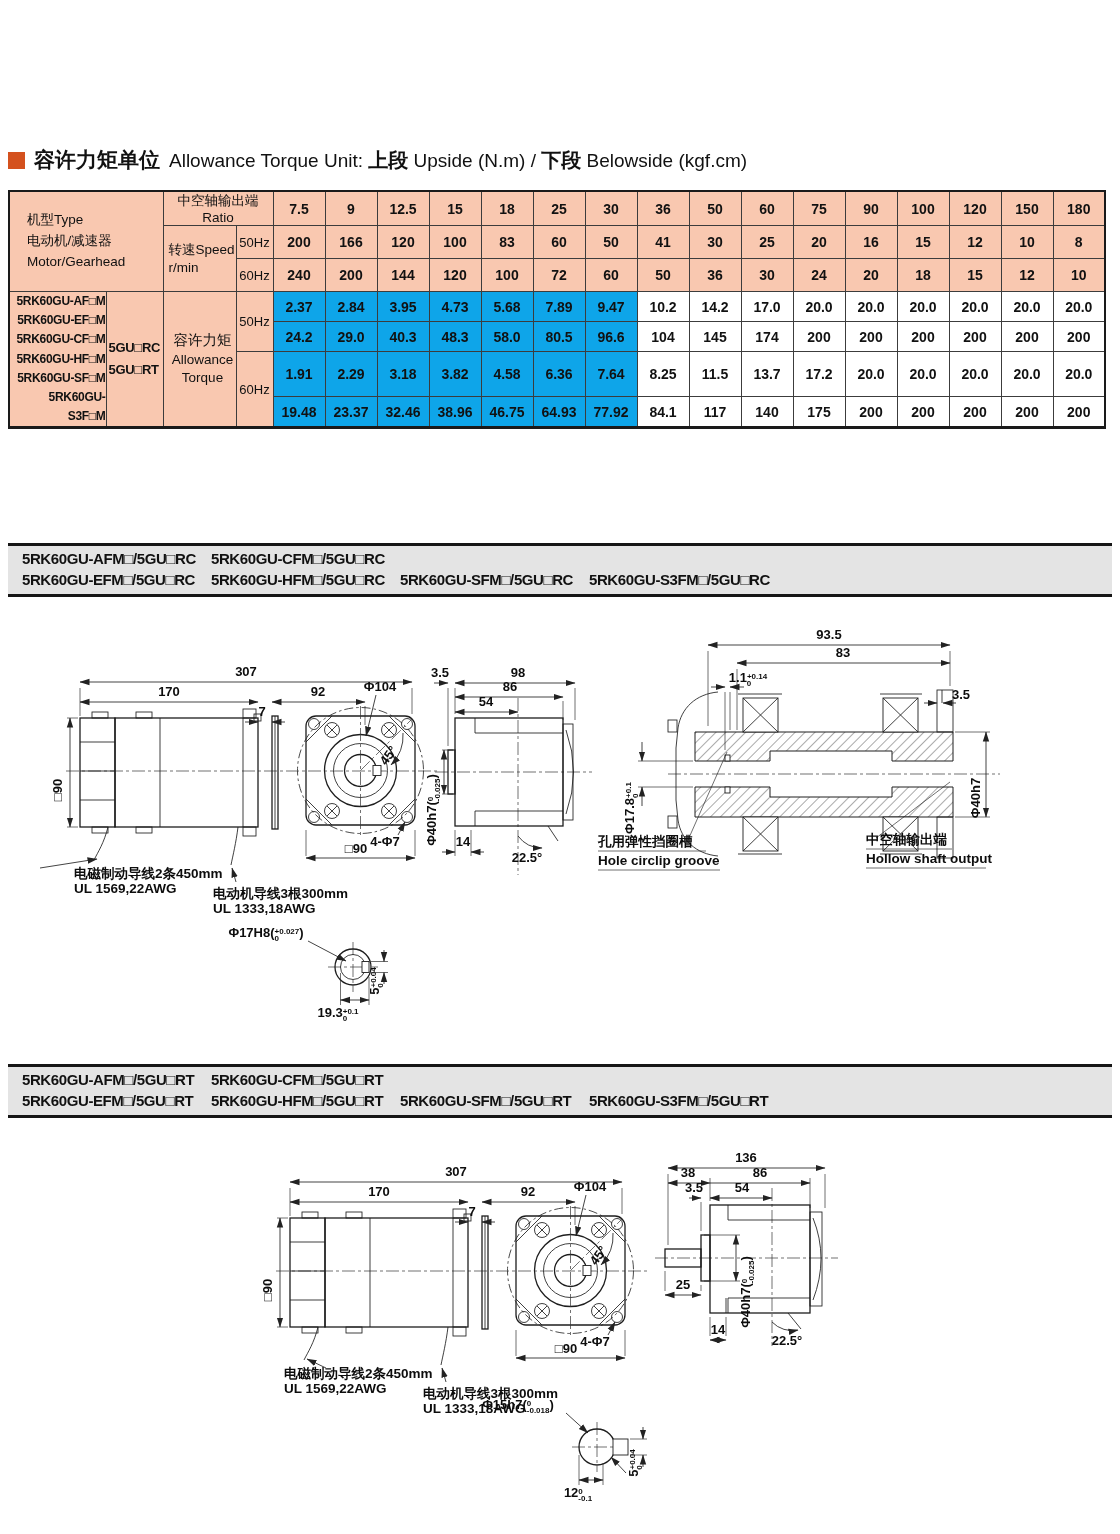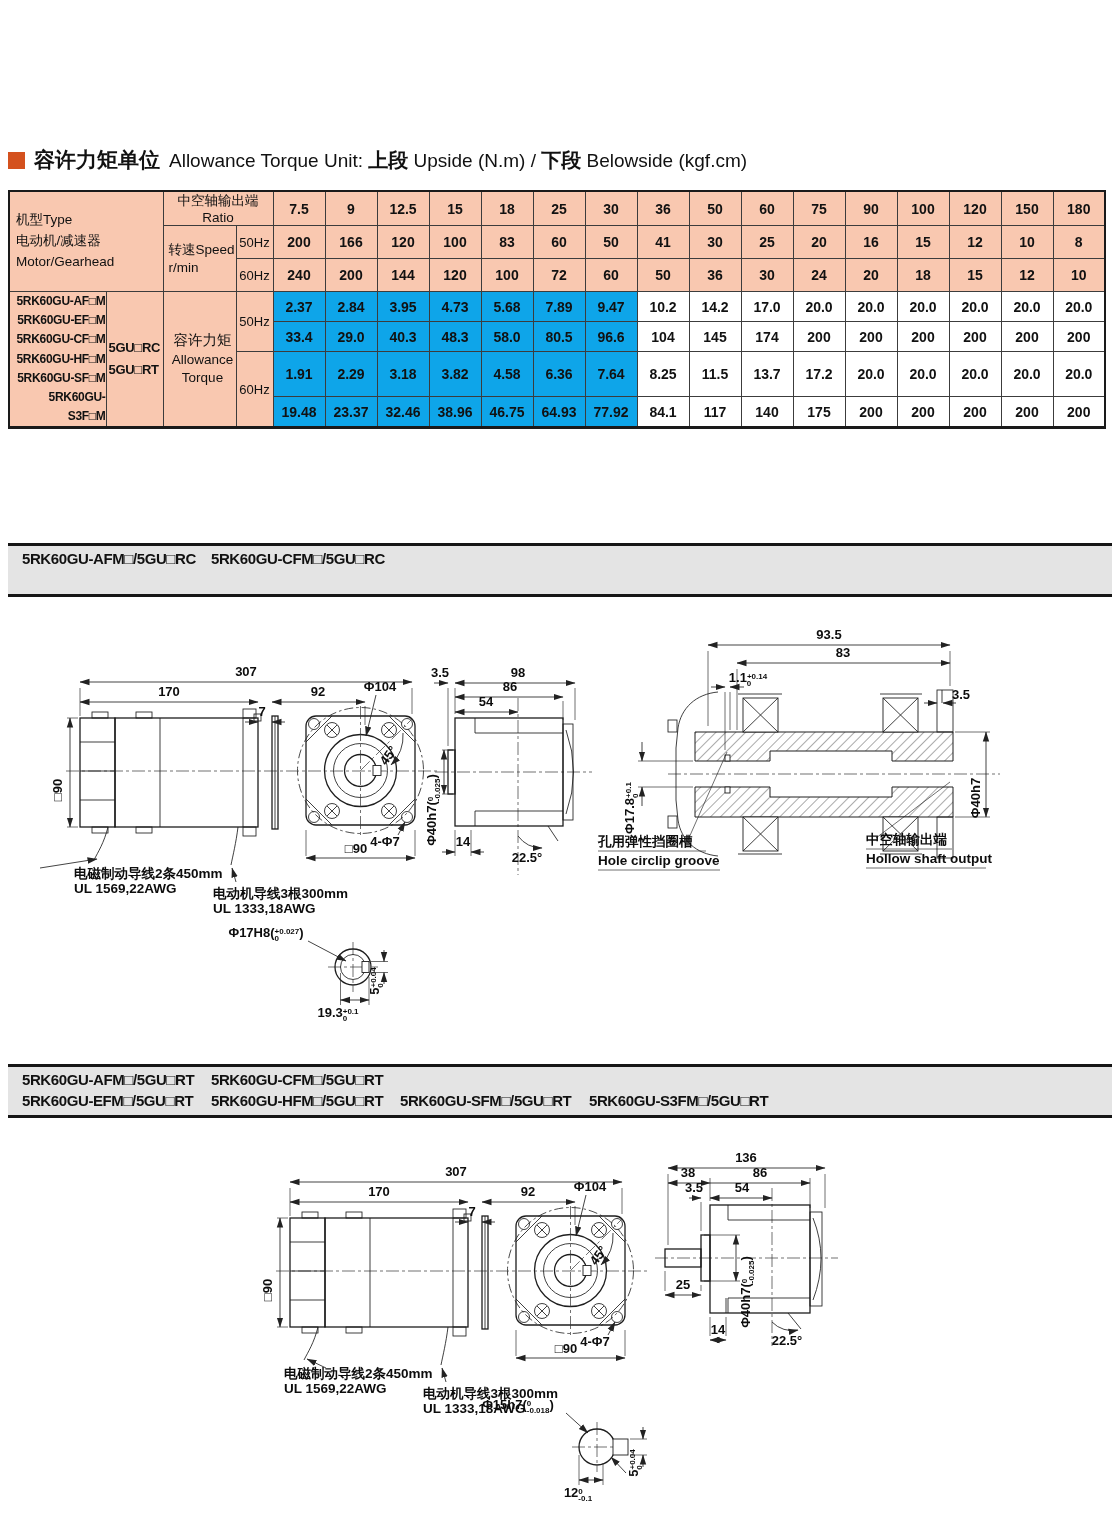--- a/index.html
+++ b/index.html
@@ -17,21 +17,21 @@
   .sec-en{font-size:19px;}
   .sec-en b{font-size:20px;}
   
   table.tq{position:absolute;left:8px;top:190px;border-collapse:collapse;table-layout:fixed;
            border:2px solid #1a1a1a;border-bottom:3px solid #1a1a1a;}
   table.tq td{border:1px solid #3c3c3c;text-align:center;vertical-align:middle;padding:0;height:29px;}
   table.tq tr.hdr td{height:32px;}
   .peach{background:var(--peach);}
   .grey{background:#0ea5e9;}
   .num{font-weight:bold;font-size:14px;}
-  .cell-type{text-align:left !important;padding:3px 6px !important;font-size:13.5px;line-height:1.55;}
+  .cell-type{text-align:left !important;padding:3px 17px !important;font-size:13.5px;line-height:1.55;}
   .ratio-lab{font-size:13.5px;}
   .speed-lab{text-align:left !important;padding-left:5px !important;font-size:13.5px;line-height:1.3;}
   .hzc{font-size:13px;}
   td.models div{font-size:12px;font-weight:bold;text-align:right;padding-left:4px;line-height:1.6;letter-spacing:-0.3px;}
   td.gh div{font-size:13px;font-weight:bold;text-align:left;padding-left:2px;line-height:1.7;letter-spacing:-0.3px;}
   td.allow{text-align:right;padding-left:6px !important;}
   td.allow .acn{font-size:14.5px;}
   td.allow div{font-size:13.5px;line-height:1.35;}
   
   .model-bar{position:absolute;left:8px;width:1104px;height:46px;background:#e4e4e4;
@@ -187,21 +187,21 @@
           <td class="num">14.2</td>
           <td class="num">17.0</td>
           <td class="num">20.0</td>
           <td class="num">20.0</td>
           <td class="num">20.0</td>
           <td class="num">20.0</td>
           <td class="num">20.0</td>
           <td class="num">20.0</td>
         </tr>
     <tr>
-          <td class="num grey">33.4</td>
+          <td class="num grey">24.2</td>
           <td class="num grey">29.0</td>
           <td class="num grey">40.3</td>
           <td class="num grey">48.3</td>
           <td class="num grey">58.0</td>
           <td class="num grey">80.5</td>
           <td class="num grey">96.6</td>
           <td class="num">104</td>
           <td class="num">145</td>
           <td class="num">174</td>
           <td class="num">200</td>
@@ -247,20 +247,21 @@
           <td class="num">200</td>
           <td class="num">200</td>
           <td class="num">200</td>
         </tr>
     </tbody>
   </table>
 
 
   <div class="model-bar" style="top:543px">
     <div class="model-row"><span>5RK60GU-AFM□/5GU□RC</span><span>5RK60GU-CFM□/5GU□RC</span></div>
+    <div class="model-row"><span>5RK60GU-EFM□/5GU□RC</span><span>5RK60GU-HFM□/5GU□RC</span><span>5RK60GU-SFM□/5GU□RC</span><span>5RK60GU-S3FM□/5GU□RC</span></div>
   </div>
 
   <svg class="drw" style="left:40px;top:630px" width="420" height="300" viewBox="0 0 420 300">
     <line class="cl" x1="26" y1="141" x2="400" y2="141"></line>
     <g class="ol">
       <rect x="40" y="88" width="35" height="109"></rect>
       <line class="il" x1="40" y1="112" x2="75" y2="112"></line>
       <line class="il" x1="40" y1="141" x2="75" y2="141"></line>
       <line class="il" x1="40" y1="170" x2="75" y2="170"></line>
       <rect x="75" y="88" width="143" height="109"></rect>

